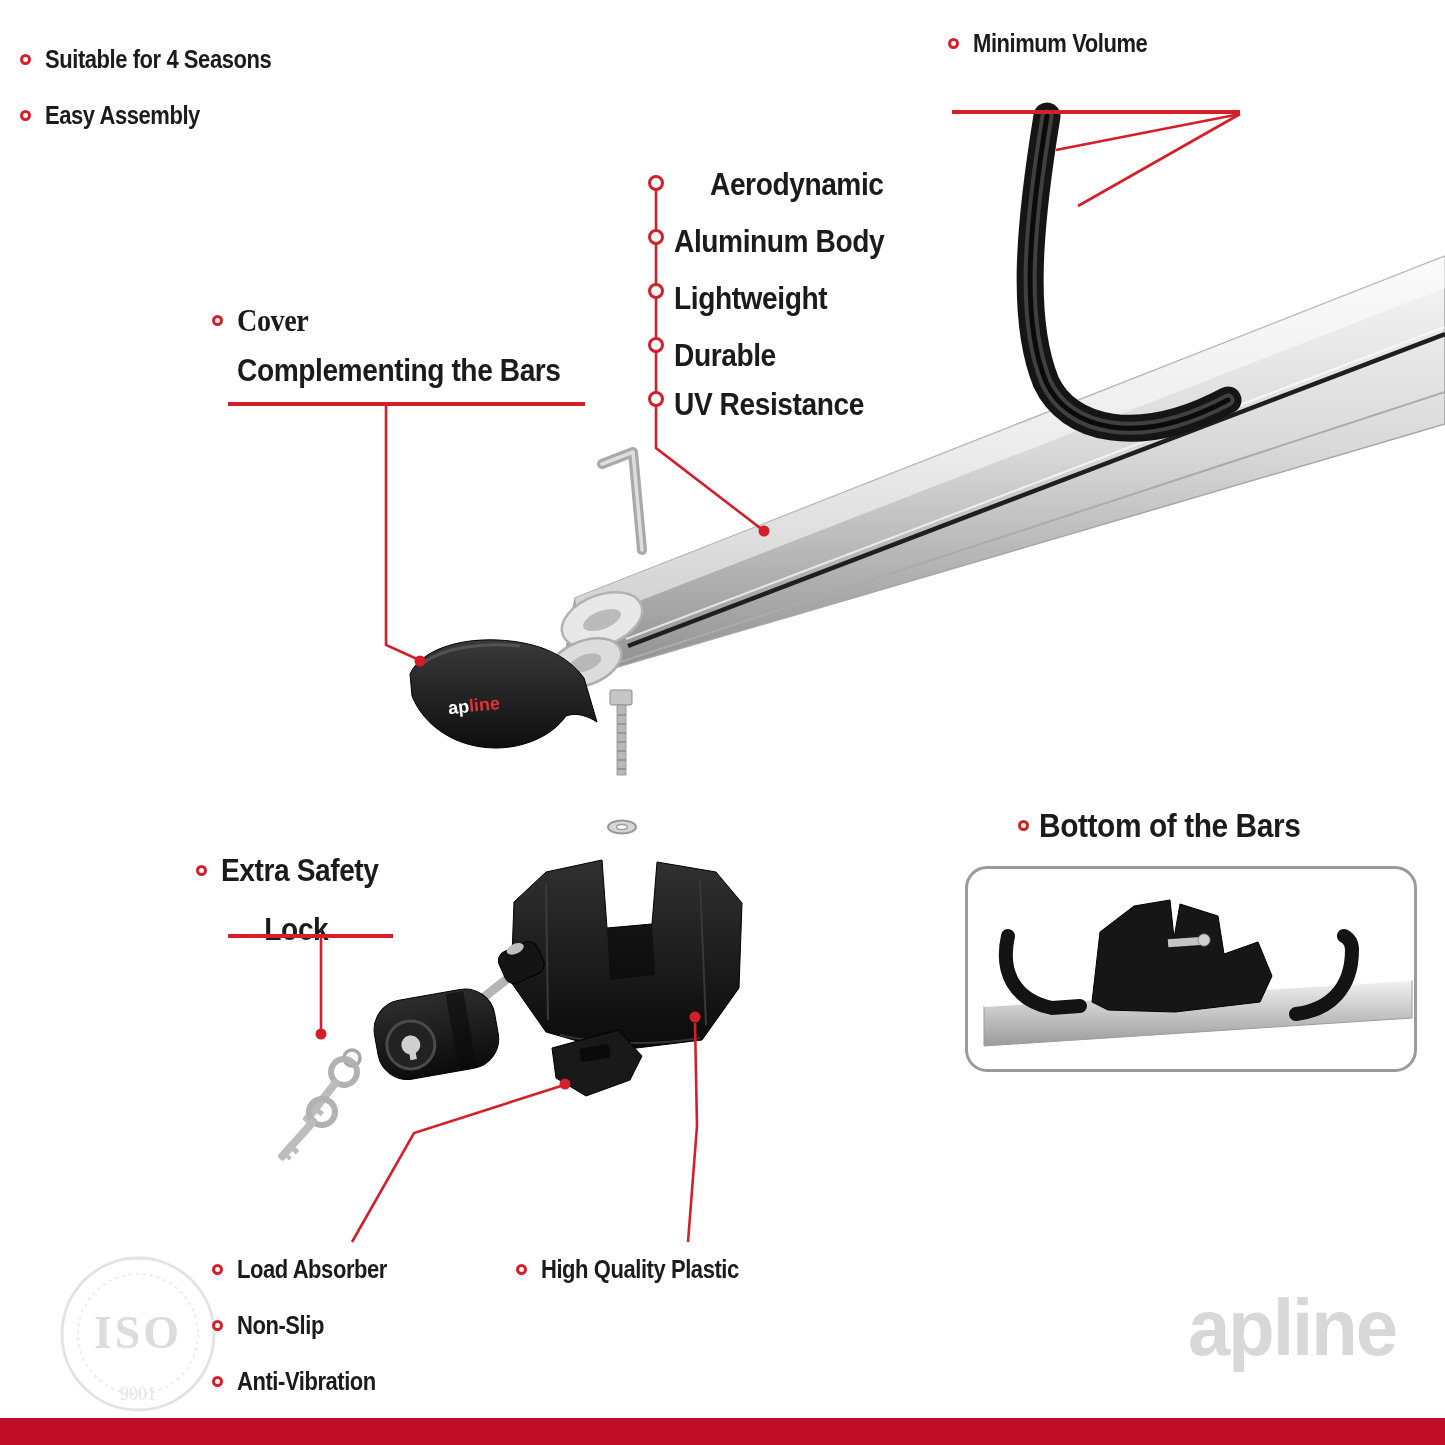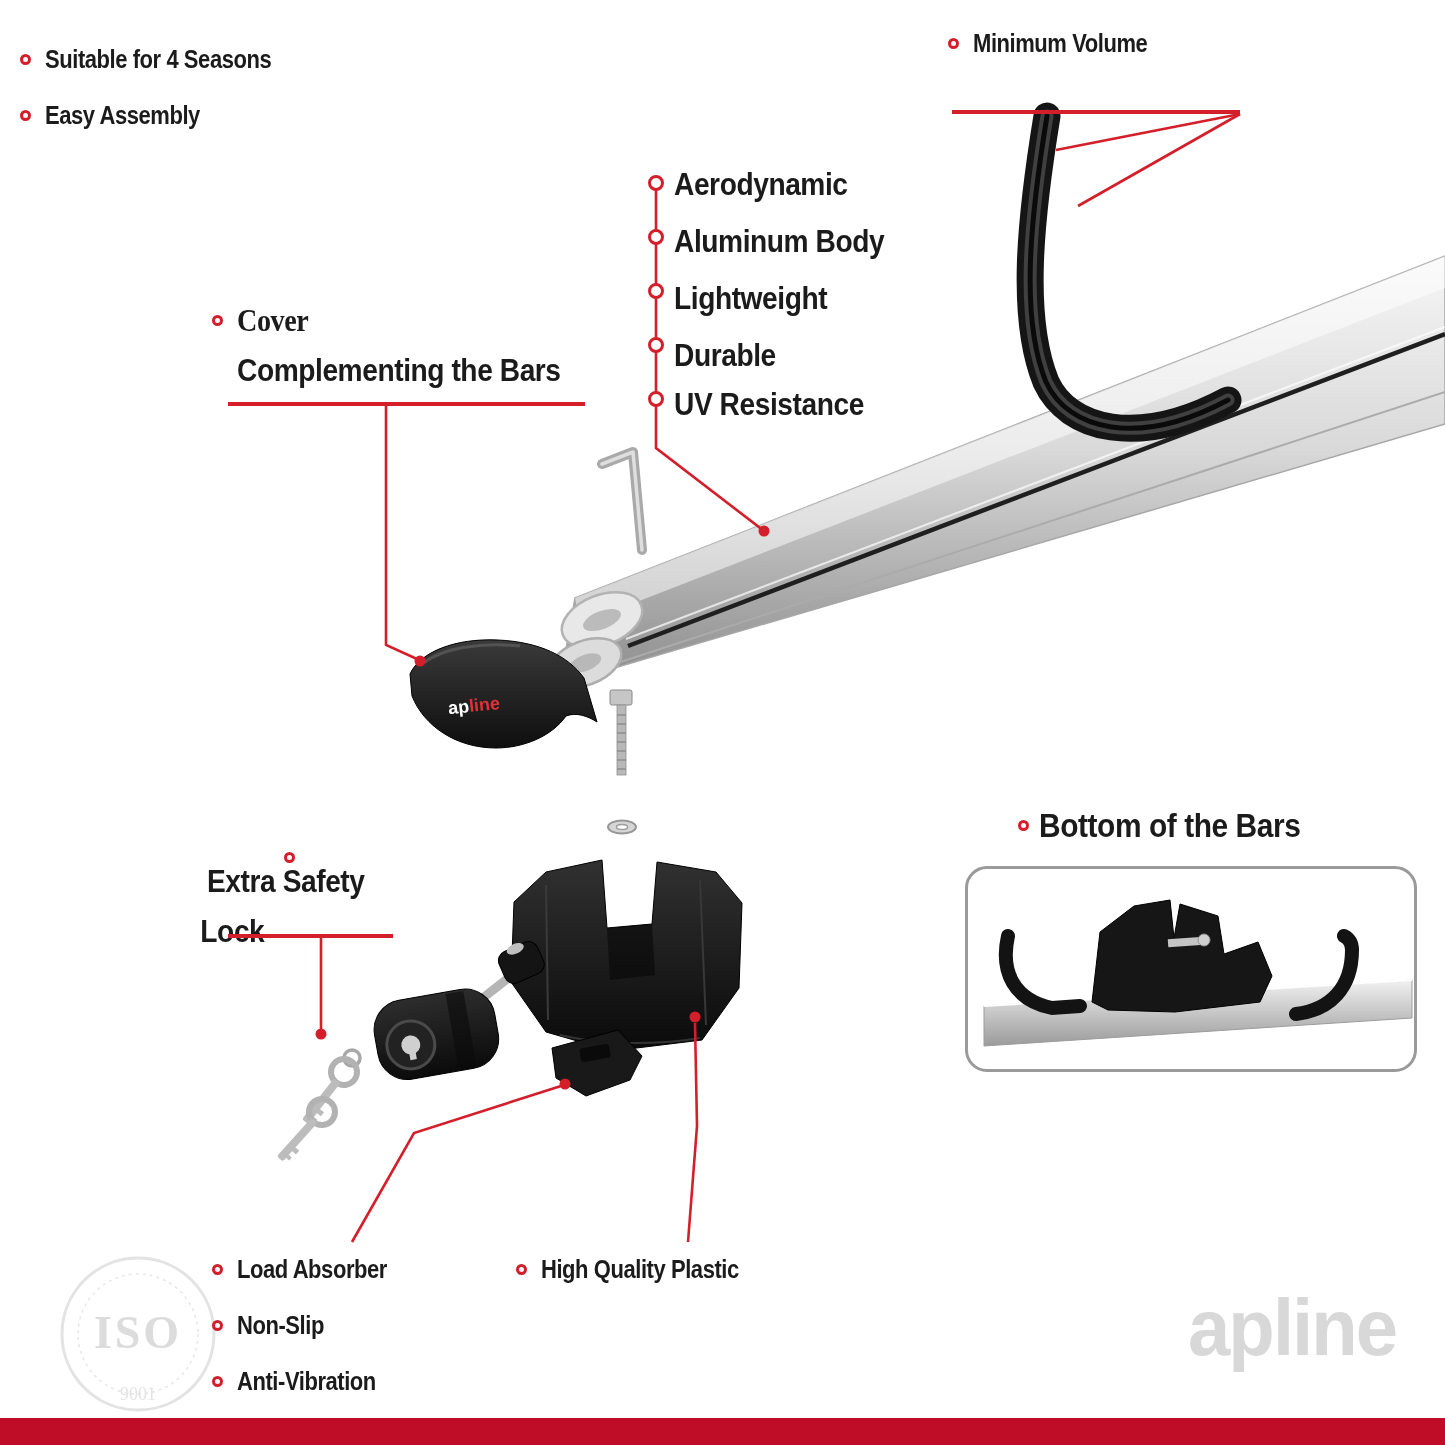--- a/index.html
+++ b/index.html
@@ -45,21 +45,21 @@
   }
   #bottom-red-bar{
     position:absolute;left:0;top:1418px;width:1445px;height:27px;
     background:var(--bottom-bar);z-index:3;
   }
   #brand-watermark{
     position:absolute;left:1188px;top:1282px;
     font-size:80px;font-weight:700;color:var(--watermark);
     letter-spacing:-2px;z-index:1;transform:scaleX(.95);transform-origin:0 50%;
   }
-  .center-block{}
+  .center-block{text-align:center;}
 </style>
 </head>
 <body>
 
 <div id="canvas">
 
   <svg id="art" width="1445" height="1445" viewBox="0 0 1445 1445">
     <defs>
       <linearGradient id="barGrad" x1="0" y1="0" x2="0" y2="1">
         <stop offset="0" stop-color="#f6f6f6"></stop>
@@ -235,21 +235,21 @@
 
     <div class="label fs33" style="left:948px;top:24px;text-align:center;">
       <div class="li">
         <span class="ring"></span>
         <span class="cond">Minimum Volume</span>
       </div>
     </div>
     <div class="red-underline" style="left:952px;top:110px;width:288px;"></div>
 
     <div class="label fs32" style="left:674px;top:166px;">
-      <div class="li" style="margin-bottom:21px;">
+      <div class="li" style="margin-bottom:21px;margin-left:36px;">
         <span class="cond">Aerodynamic</span>
         </div>
       <div class="li" style="margin-bottom:21px;">
         <span class="cond">Aluminum Body</span>
         </div>
       <div class="li" style="margin-bottom:21px;text-align:center;">
         <span class="cond">Lightweight</span>
         </div>
       <div class="li" style="margin-bottom:13px;">
         <span class="cond">Durable</span>
@@ -264,21 +264,21 @@
         <span class="ring"></span>
         <span class="cond">Cover</span>
       </div>
       <div style="padding-left:25px;">
         <span class="cond">Complementing the Bars</span>
       </div>
     </div>
     <div class="red-underline" style="left:228px;top:402px;width:357px;"></div>
 
     <div class="label fs32" style="left:196px;top:852px;">
-      <div class="li" style="margin-bottom:14px;flex-direction:column;">
+      <div class="li" style="margin-bottom:23px;">
         <span class="ring"></span>
         <span class="cond">Extra Safety</span>
       </div>
       <div class="center-block" style="width:200px;">
         <span class="cond-c">Lock</span>
       </div>
     </div>
     <div class="red-underline" style="left:228px;top:934px;width:165px;"></div>
 
     <div class="label fs33" style="left:212px;top:1250px;">

